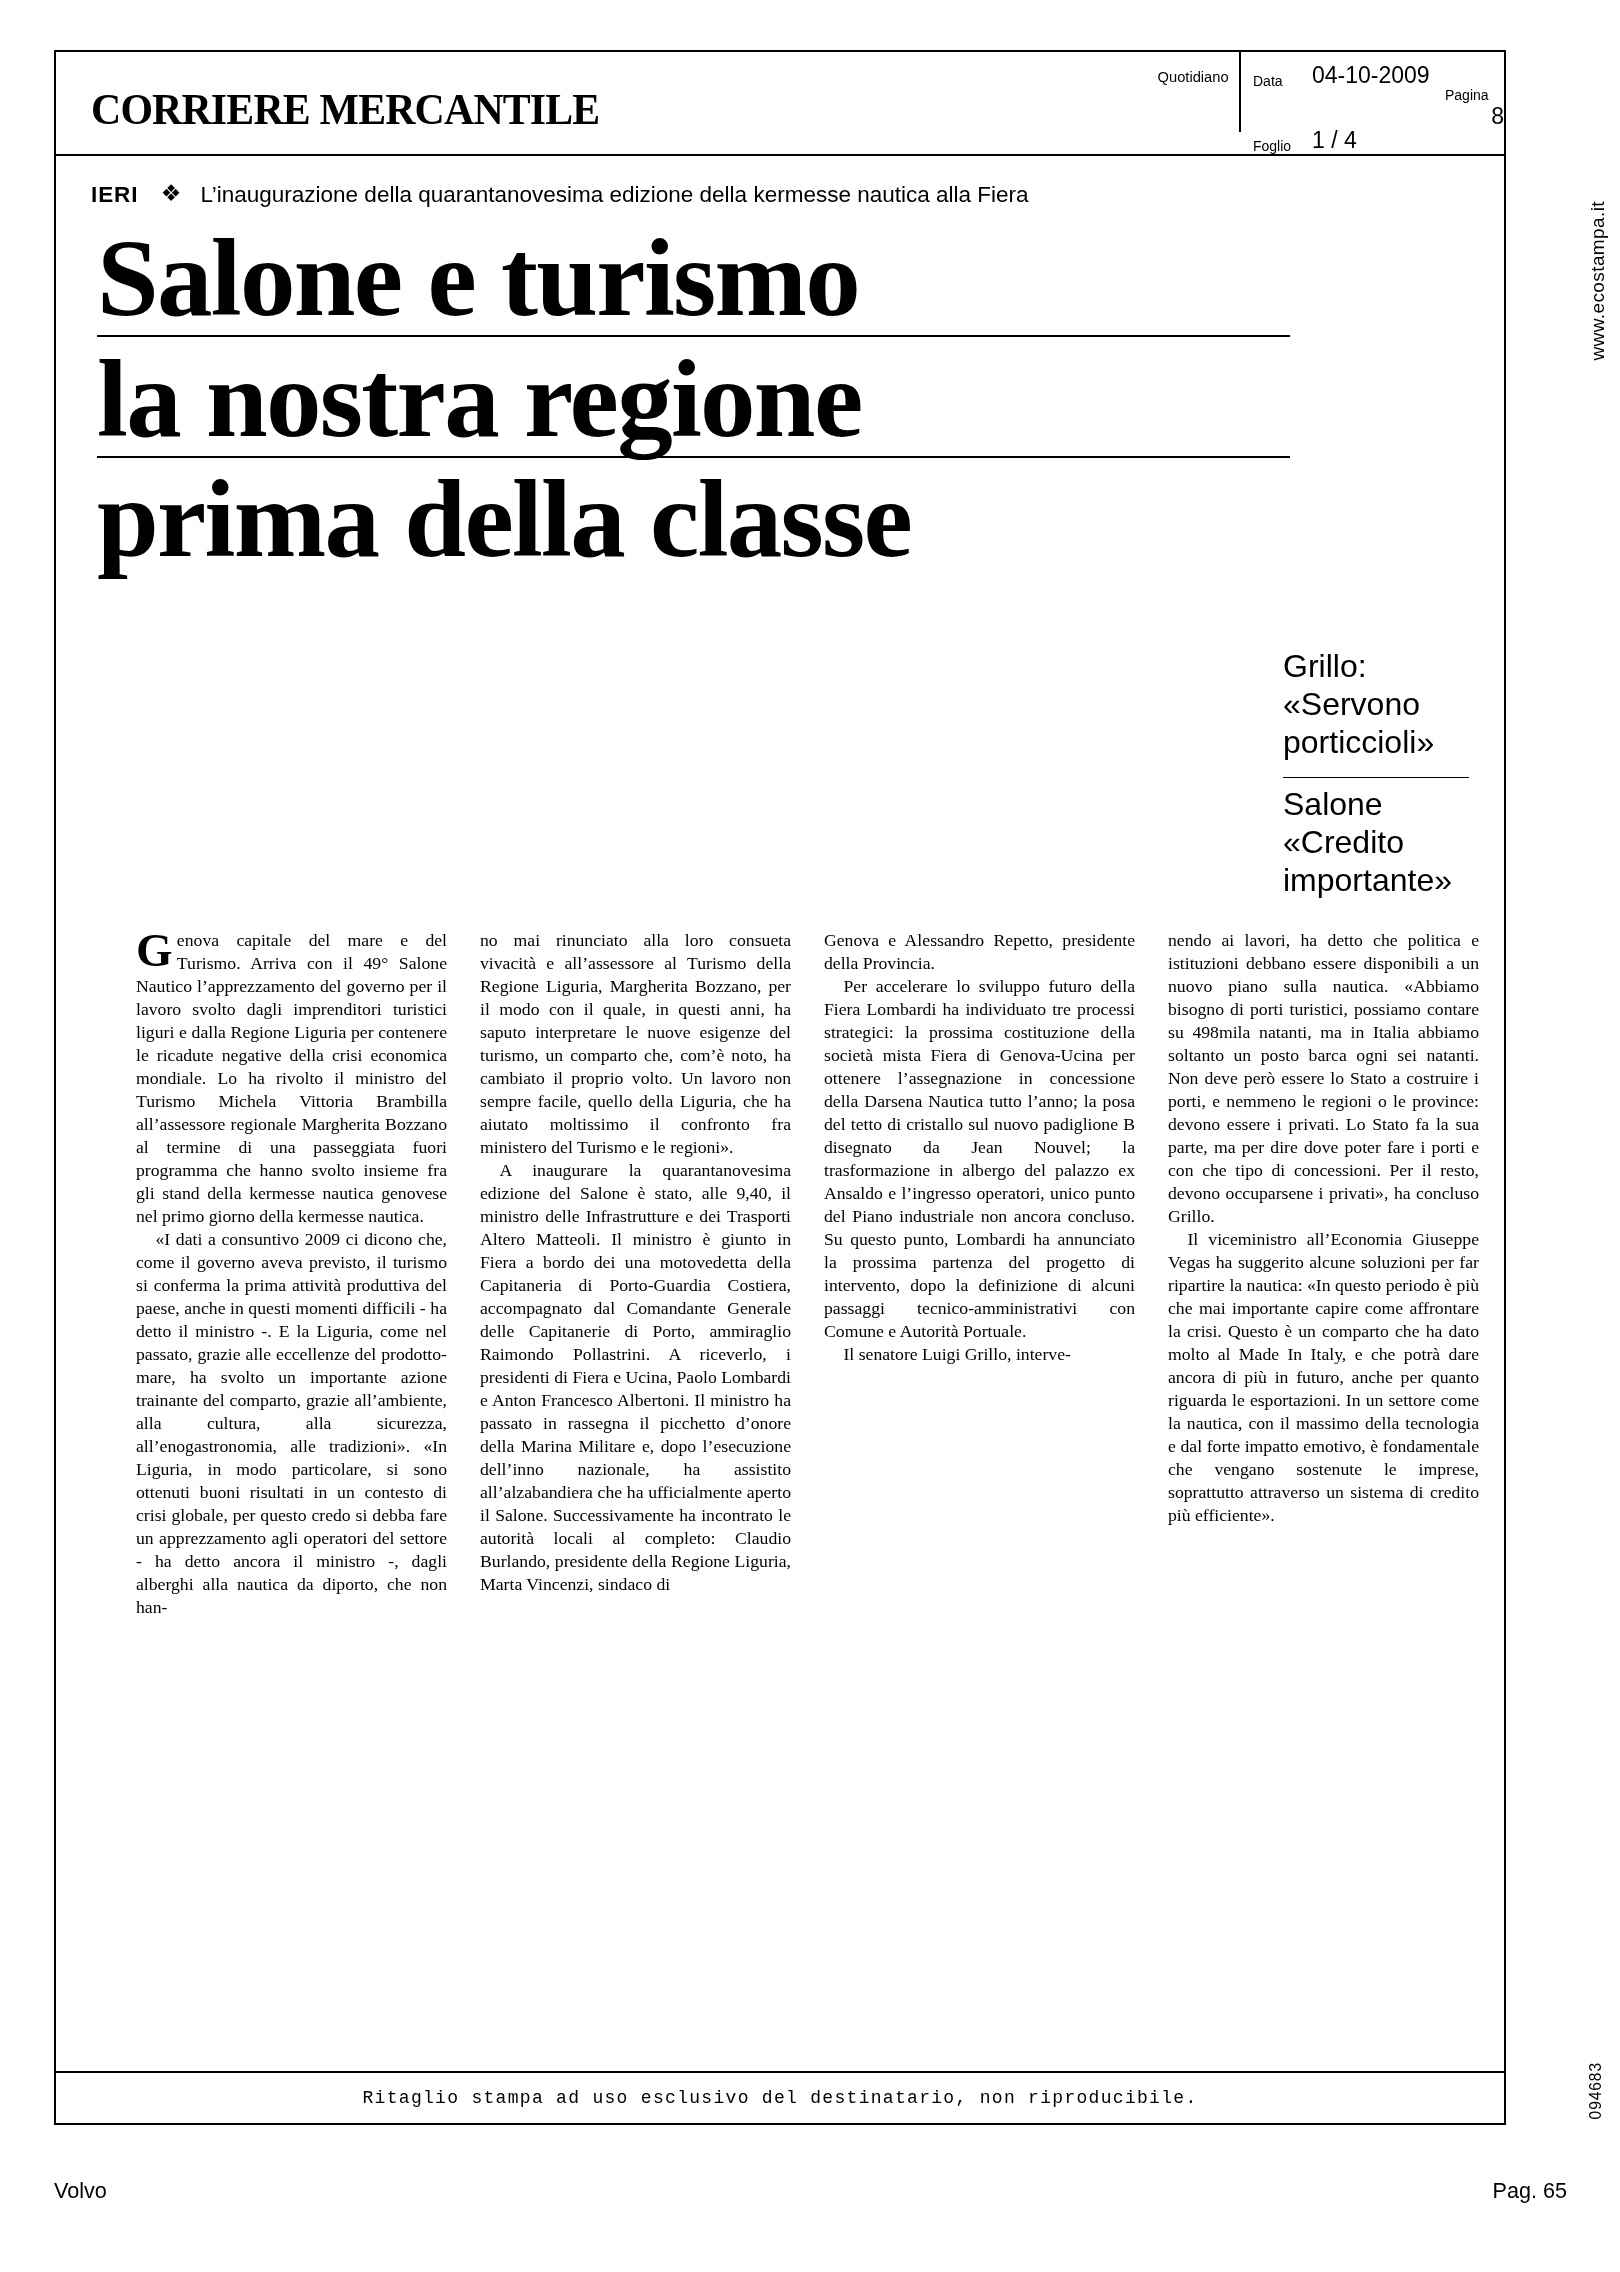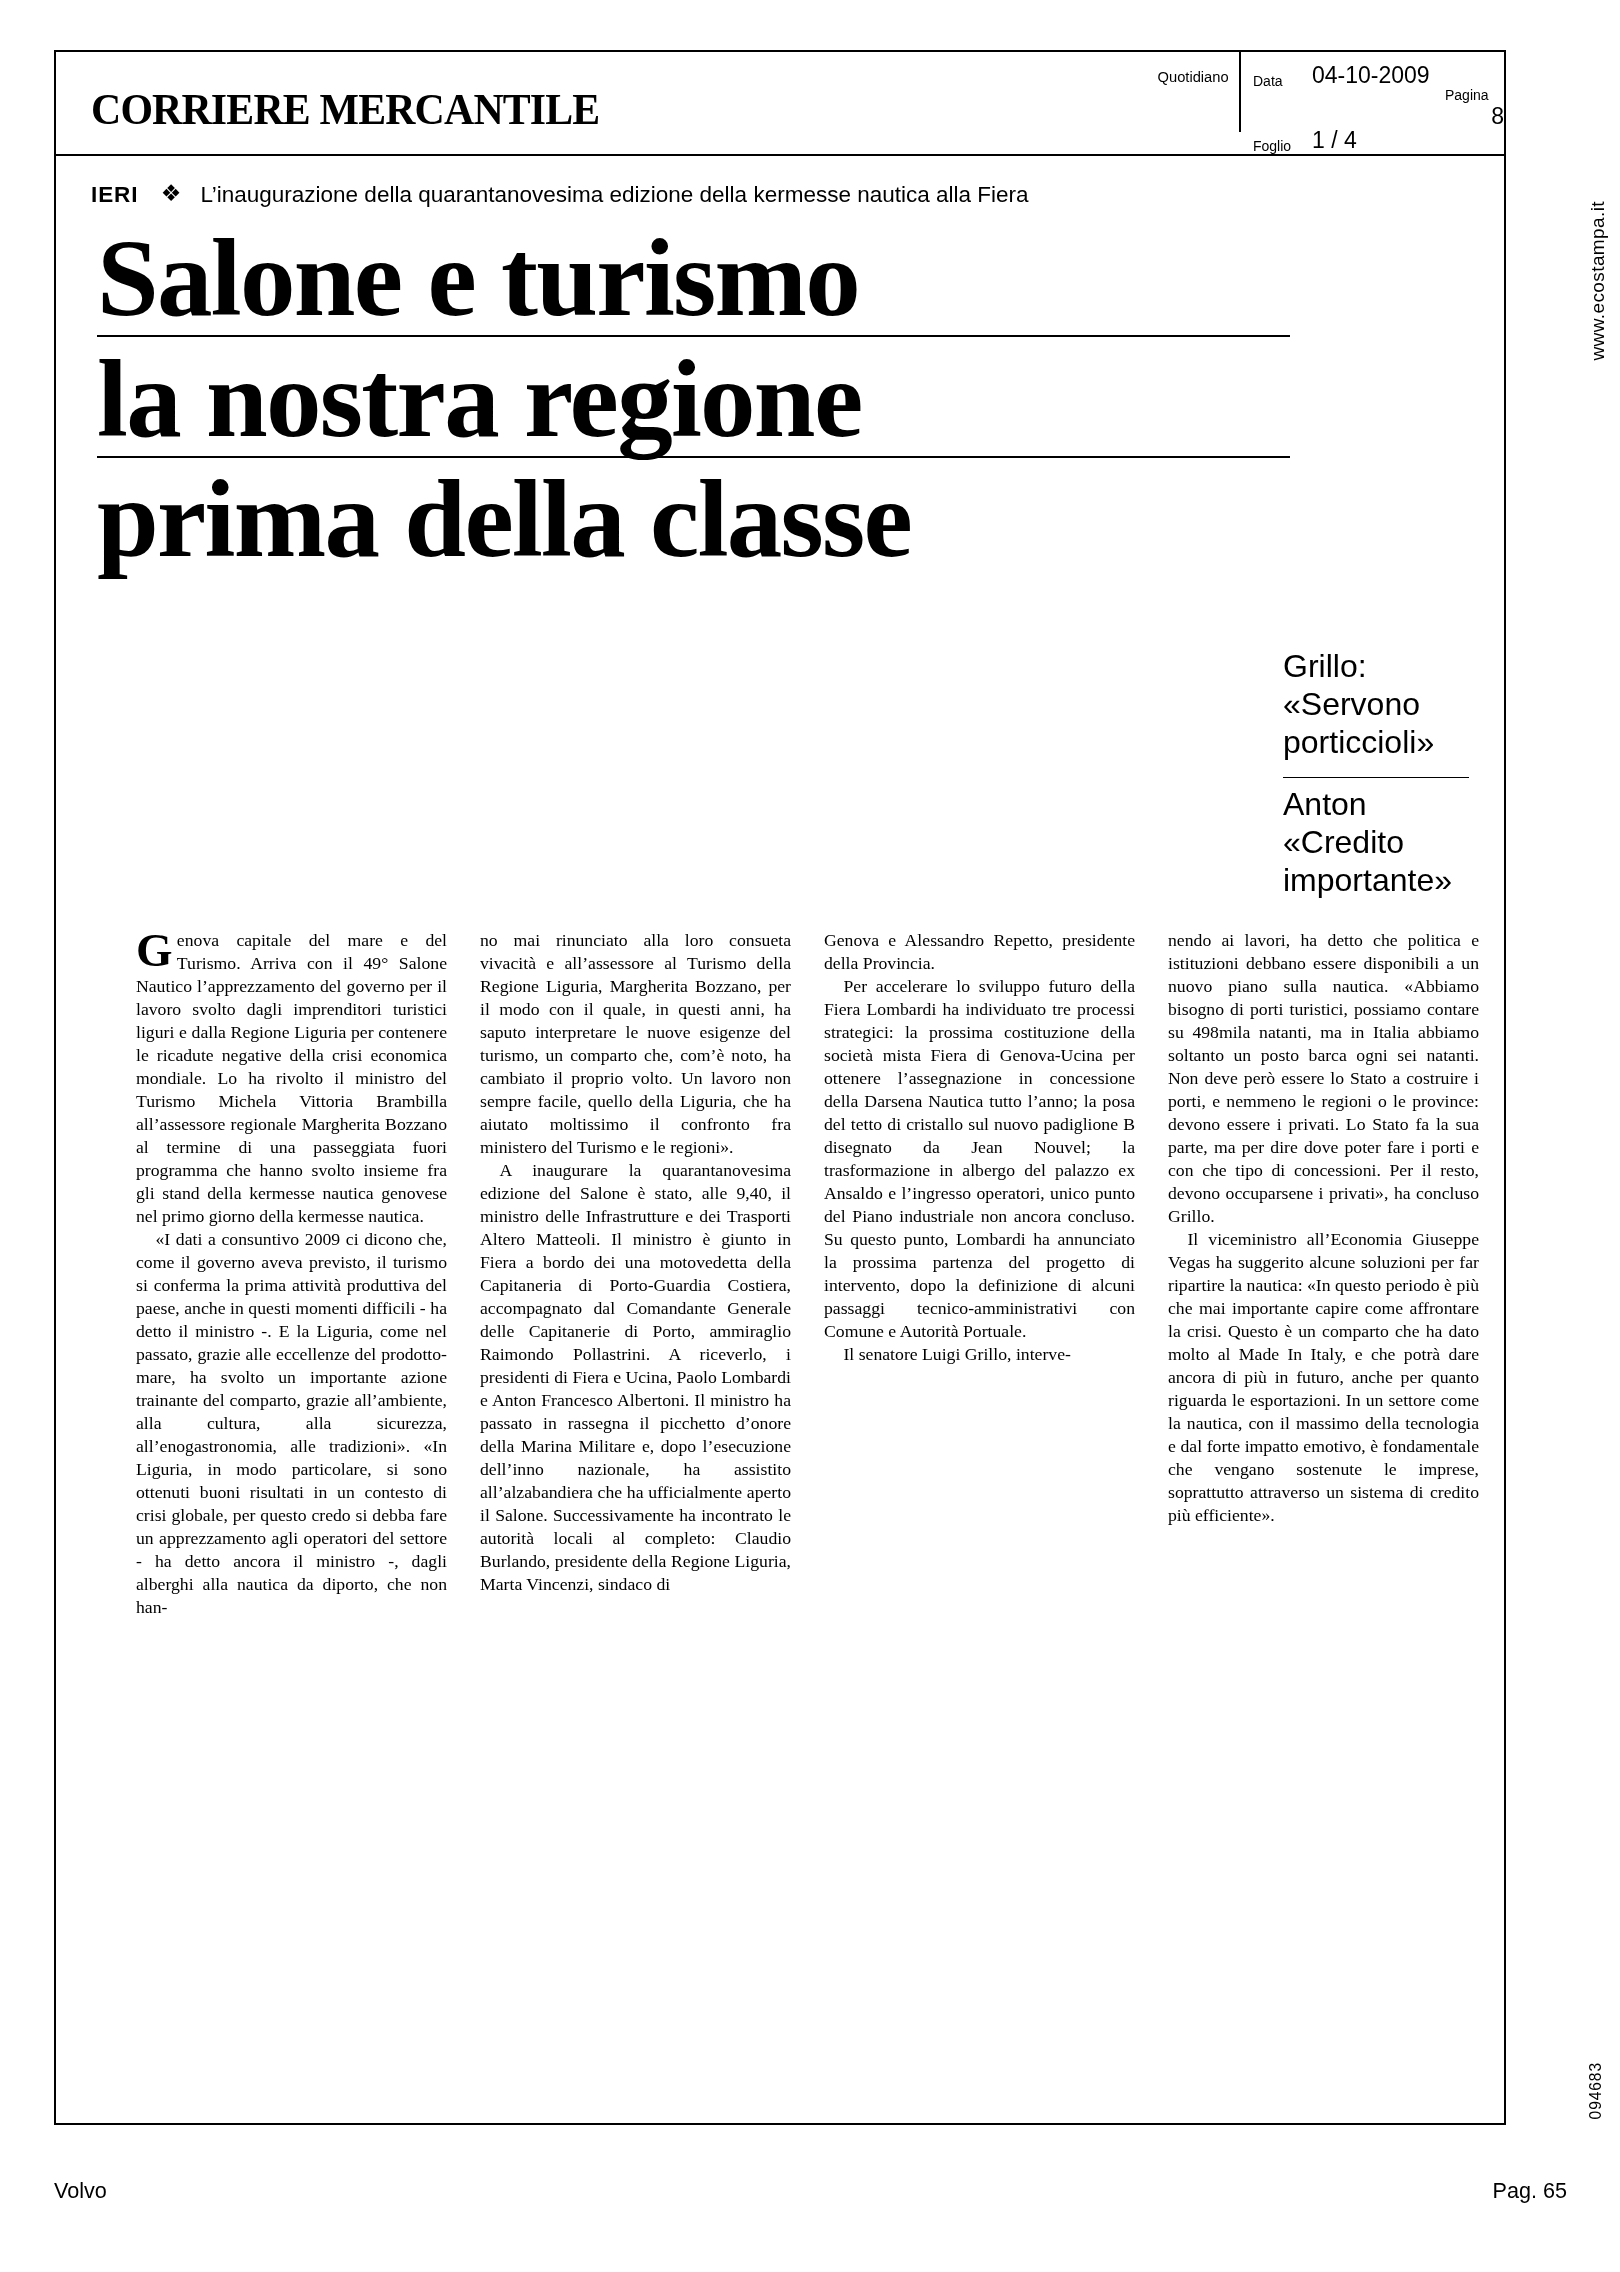--- a/index.html
+++ b/index.html
@@ -288,21 +288,21 @@
     </div>
 
     <div class="sidequotes">
       <div class="sq-block">
         <div>Grillo:</div>
         <div>«Servono</div>
         <div>porticcioli»</div>
       </div>
       <div class="sq-rule"></div>
       <div class="sq-block">
-        <div>Anton</div>
+        <div>Salone</div>
         <div>«Credito</div>
         <div>importante»</div>
       </div>
     </div>
 
     <div class="body-cols">
 
       <div class="col">
         <p class="first"><span class="dropcap">G</span><span>enova capitale del mare e del Turismo. Arriva con il 49° Salone Nautico l’apprezzamento del governo per il lavoro svolto dagli imprenditori turistici liguri e dalla Regione Liguria per contenere le ricadute negative della crisi economica mondiale. Lo ha rivolto il ministro del Turismo Michela Vittoria Brambilla all’assessore regionale Margherita Bozzano al termine di una passeggiata fuori programma che hanno svolto insieme fra gli stand della kermesse nautica genovese nel primo giorno della kermesse nautica.</span></p>
         <p>«I dati a consuntivo 2009 ci dicono che, come il governo aveva previsto, il turismo si conferma la prima attività produttiva del paese, anche in questi momenti difficili - ha detto il ministro -. E la Liguria, come nel passato, grazie alle eccellenze del prodotto-mare, ha svolto un importante azione trainante del comparto, grazie all’ambiente, alla cultura, alla sicurezza, all’enogastronomia, alle tradizioni». «In Liguria, in modo particolare, si sono ottenuti buoni risultati in un contesto di crisi globale, per questo credo si debba fare un apprezzamento agli operatori del settore - ha detto ancora il ministro -, dagli alberghi alla nautica da diporto, che non han-</p>
@@ -319,20 +319,21 @@
         <p>Il senatore Luigi Grillo, interve-</p>
       </div>
 
       <div class="col">
         <p class="noindent">nendo ai lavori, ha detto che politica e istituzioni debbano essere disponibili a un nuovo piano sulla nautica. «Abbiamo bisogno di porti turistici, possiamo contare su 498mila natanti, ma in Italia abbiamo soltanto un posto barca ogni sei natanti. Non deve però essere lo Stato a costruire i porti, e nemmeno le regioni o le province: devono essere i privati. Lo Stato fa la sua parte, ma per dire dove poter fare i porti e con che tipo di concessioni. Per il resto, devono occuparsene i privati», ha concluso Grillo.</p>
         <p>Il viceministro all’Economia Giuseppe Vegas ha suggerito alcune soluzioni per far ripartire la nautica: «In questo periodo è più che mai importante capire come affrontare la crisi. Questo è un comparto che ha dato molto al Made In Italy, e che potrà dare ancora di più in futuro, anche per quanto riguarda le esportazioni. In un settore come la nautica, con il massimo della tecnologia e dal forte impatto emotivo, è fondamentale che vengano sostenute le imprese, soprattutto attraverso un sistema di credito più efficiente».</p>
       </div>
 
     </div>
 
+    <div class="notice">Ritaglio   stampa   ad   uso esclusivo   del   destinatario,   non   riproducibile.</div>
   </div>
 
   <div class="page-footer">
     <div>Volvo</div>
     <div>Pag. 65</div>
   </div>
 
 </div>
 
 

